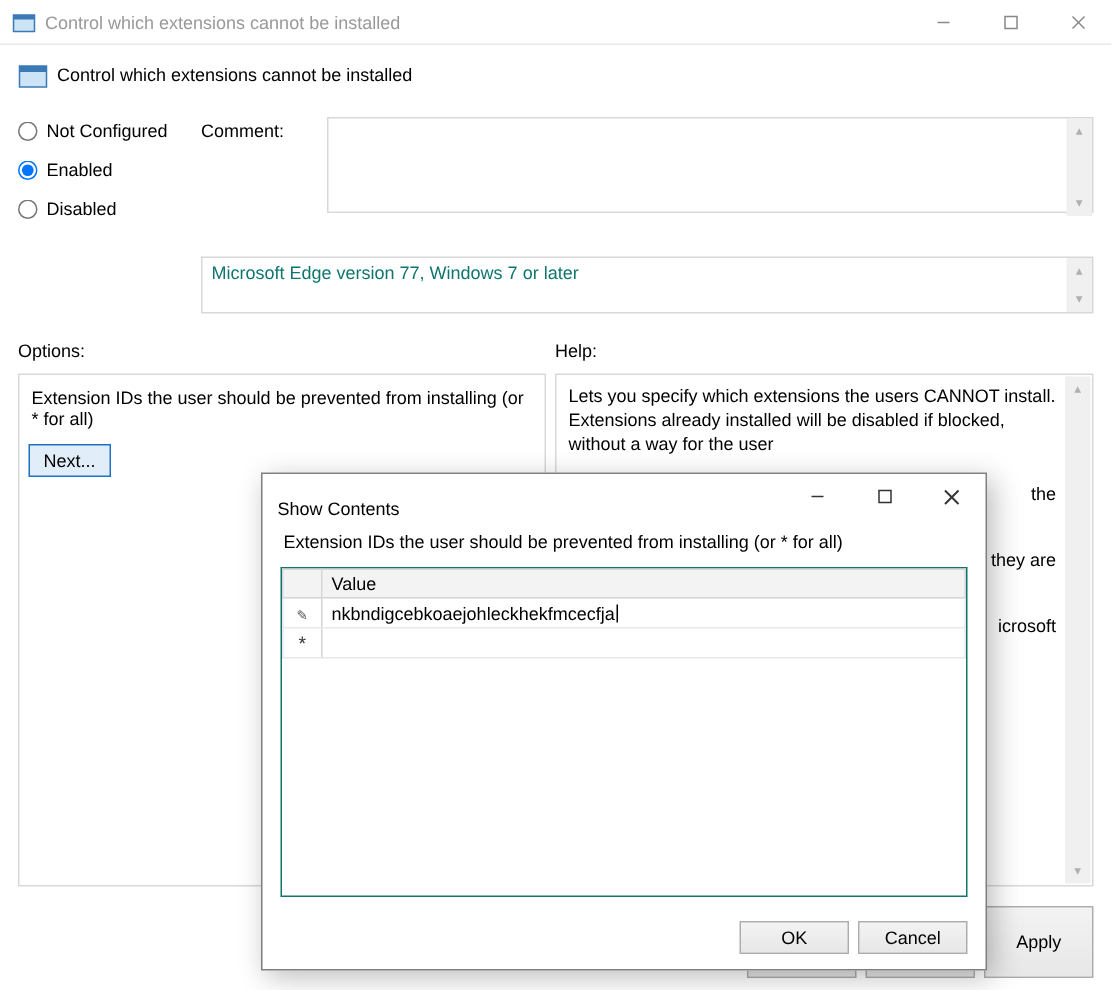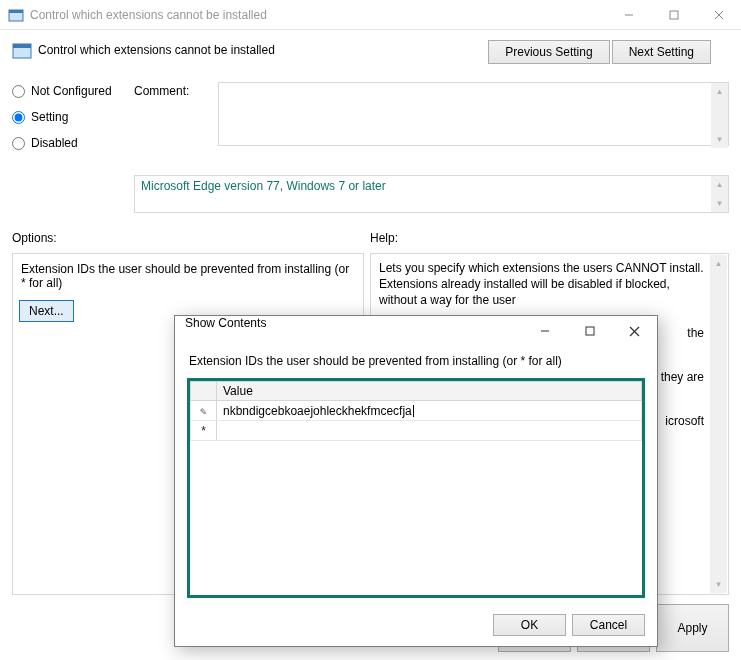--- a/index.html
+++ b/index.html
@@ -91,29 +91,29 @@
   .modal {
     position:absolute;
     left:174px; top:285px;
     width:484px; height:332px;
     background:#fff;
     border:1px solid #7e7e7e;
     box-shadow: 4px 4px 18px rgba(0,0,0,.28);
     display:flex; flex-direction:column;
   }
   .modal .mt {
-    display:flex; align-items:flex-start;
+    display:flex; align-items:flex-end;
     height:30px;
   }
   .modal .mt .t { flex:1; padding-left:10px; }
   .modal .mt .win-controls .win-btn{ width:45px; height:30px; color:#333;}
   .modal .body { padding:0 12px; flex:1; display:flex; flex-direction:column;}
   .modal .desc { margin:8px 2px 10px 2px;}
   .grid {
-    border:3px solid #0f766e;
+    border:1px solid #0f766e;
     background:#fff;
     flex:0 0 220px;
   }
   .grid table { width:100%; border-collapse:collapse; }
   .grid th { background:#f3f3f3; font-weight:normal; text-align:left; border:1px solid #d5d5d5; padding:2px 6px; font-size:12px; height:18px;}
   .grid td { border:1px solid #e8e8e8; padding:0 6px; height:20px; font-size:12px;}
   .grid td.ic { width:26px; text-align:center; border-right:1px solid #d5d5d5;}
   .grid th.ic { width:26px; }
   .grid input { width:100%; border:none; font:inherit; padding:0; outline:none; background:transparent;}
   .caret { display:inline-block; width:1px; height:12px; background:#000; vertical-align:middle; margin-left:1px;}
@@ -161,35 +161,31 @@
   <div class="row-top">
     <div class="left">
       <span class="icon gpoicon">
         <svg width="20" height="20">
             <rect x="1" y="4" width="18" height="14" fill="#cde3f6" stroke="#3b7ab5"></rect>
             <rect x="1" y="4" width="18" height="4" fill="#3b7ab5"></rect>
           </svg>
       </span>
       <span>Control which extensions cannot be installed</span>
     </div>
-    <div class="nav-btns">
-      <button class="btn">Previous Setting</button>
-      <button class="btn">Next Setting</button>
-    </div>
   </div>
 
   <div class="section">
     <div class="radios">
       <label>
         <input type="radio" name="state" style="">
         <span>Not Configured</span>
       </label>
       <label>
         <input type="radio" name="state" checked="" style="">
-        <span>Setting</span>
+        <span>Enabled</span>
       </label>
       <label>
         <input type="radio" name="state" style="">
         <span>Disabled</span>
       </label>
     </div>
     <div class="topright">
       <div class="labeled">
         <span class="lbl">Comment:</span>
         <div class="textarea-wrap">

